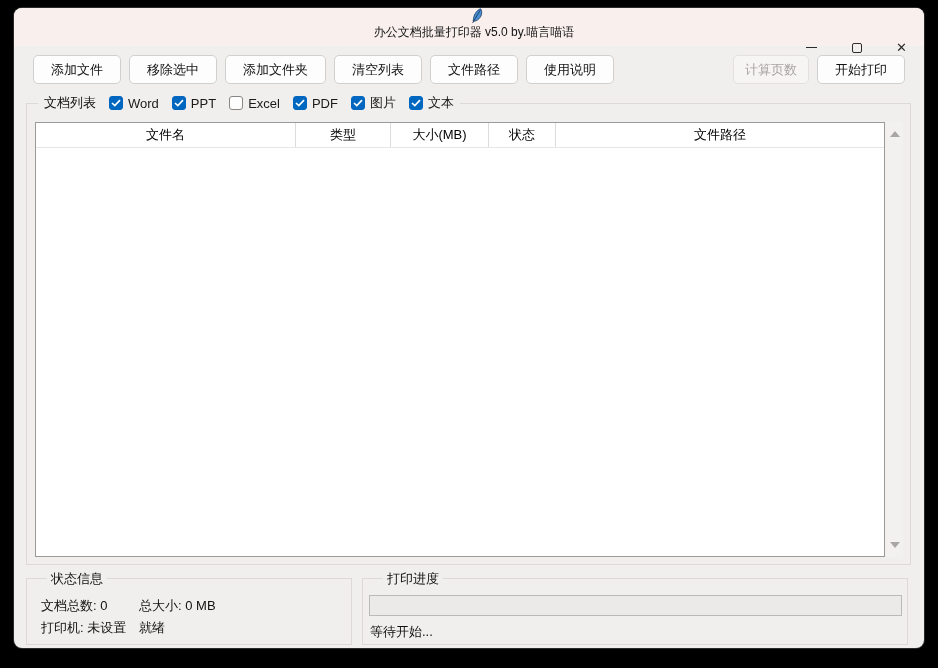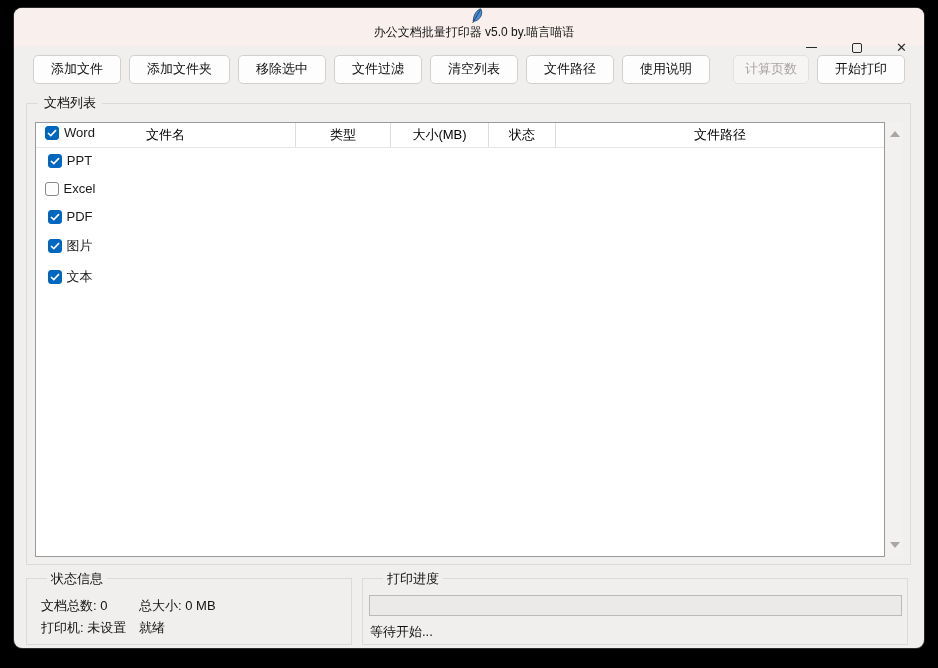--- a/index.html
+++ b/index.html
@@ -27,39 +27,39 @@
   .win-btn {
     width:45px; height:100%; display:flex; align-items:center; justify-content:center;
     cursor:default;
   }
   .glyph-min { width:11px; height:1px; background:#2b2b2b; }
   .glyph-max { width:10px; height:10px; border:1px solid #2b2b2b; border-radius:2px; }
   .glyph-close { font-size:13px; color:#2b2b2b; line-height:1; }
   
   .toolbar {
     position:absolute; left:19px; right:19px; top:46px; height:30px;
-    display:flex; gap:8px; align-items:center;
+    display:flex; gap:8px; align-items:flex-end;
   }
   .btn {
     height:29px; padding:0 17px; background:#fdfdfd;
     border:1px solid #d2d0ce; border-radius:5px;
     font-size:13px; color:#111; display:flex; align-items:center; justify-content:center;
     white-space:nowrap; font-family:inherit;
   }
   .btn.disabled { color:#a8a4a2; background:#f7f5f4; border-color:#e3e0de; padding:0 11px; }
   .spacer { flex:1; }
   
   .list-frame {
     position:absolute; left:12px; top:95px; width:885px; height:462px;
     border:1px solid #dcd9d7;
   }
   .filter-row {
     position:absolute; left:24px; top:86px; height:18px;
     display:flex; align-items:center; gap:13px;
-    background:#f1efee; padding:0 6px; z-index:3;flex-direction:column;
+    background:#f1efee; padding:0 6px; z-index:3;
   }
   .group-label { font-size:13px; color:#111; }
   .chk-item { display:flex; align-items:center; gap:5px; font-size:13px; }
   .chk-box {
     width:14px; height:14px; border-radius:3px;
     background:#fdfdfd; border:1px solid #8a8886;
     display:flex; align-items:center; justify-content:center;
   }
   .chk-box svg { display:none; }
   .chk-box.on { background:#0067c0; border-color:#0067c0; }
@@ -122,23 +122,22 @@
           <span class="glyph-max"></span>
         </div>
       <div class="win-btn">
           <span class="glyph-close">✕</span>
         </div>
     </div>
   </div>
 
   <div class="toolbar">
     <button class="btn">添加文件</button>
+    <button class="btn">移除选中</button>
     <button class="btn">添加文件夹</button>
-    <button class="btn">移除选中</button>
-    <button class="btn">文件过滤</button>
     <button class="btn">清空列表</button>
     <button class="btn">文件路径</button>
     <button class="btn">使用说明</button>
     <div class="spacer"></div>
     <button class="btn disabled">计算页数</button>
     <button class="btn">开始打印</button>
   </div>
 
   <div class="list-frame"></div>
 

